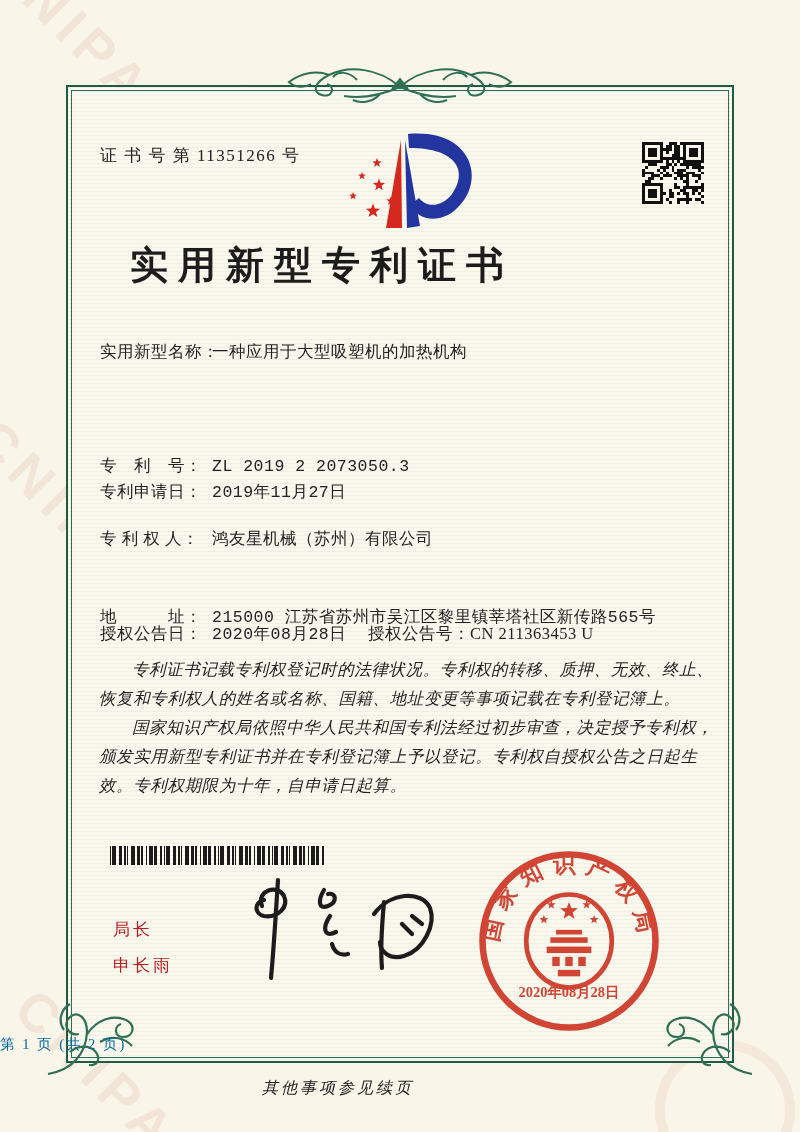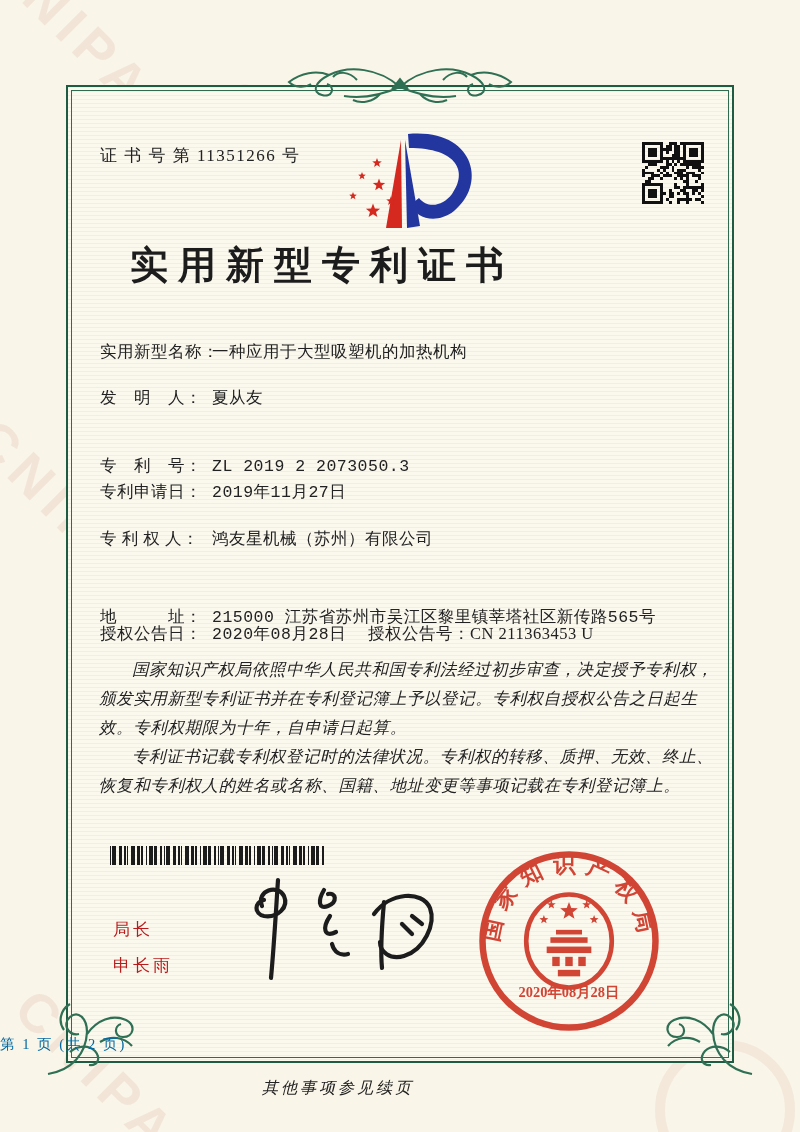--- a/index.html
+++ b/index.html
@@ -357,43 +357,40 @@
         <polygon points="51.0,93.5 52.9,98.5 58.1,98.7 54.0,102.0 55.4,107.1 51.0,104.2 46.6,107.1 48.0,102.0 43.9,98.7 49.1,98.5"></polygon>
         <polygon points="69.0,86.0 70.2,89.3 73.8,89.5 71.0,91.6 71.9,95.0 69.0,93.1 66.1,95.0 67.0,91.6 64.2,89.5 67.8,89.3"></polygon>
       </g>
   </svg>
 
   <div id="title">实用新型专利证书</div>
 
   <div class="row" style="top:341px">
     <span class="lbl">实用新型名称：</span><span class="val">一种应用于大型吸塑机的加热机构</span>
   </div>
-  <div class="row" style="top:387px">
-    <span class="lbl">发　明　人：</span><span class="val">夏从友</span>
-  </div>
   <div class="row" style="top:455px">
     <span class="lbl">专　利　号：</span><span class="val">ZL 2019 2 2073050.3</span>
   </div>
   <div class="row" style="top:481px">
     <span class="lbl">专利申请日：</span><span class="val">2019年11月27日</span>
   </div>
   <div class="row" style="top:528px">
     <span class="lbl">专 利 权 人：</span><span class="val">鸿友星机械（苏州）有限公司</span>
   </div>
   <div class="row" style="top:606px">
     <span class="lbl">地　　　址：</span><span class="val">215000 江苏省苏州市吴江区黎里镇莘塔社区新传路565号</span>
   </div>
   <div class="row" style="top:623px">
     <span class="lbl">授权公告日：</span><span class="val">2020年08月28日</span>
     <span class="lbl2"><span>授权公告号：</span><span>CN 211363453 U</span></span>
   </div>
 
   <div id="body-text">
+    <p>专利证书记载专利权登记时的法律状况。专利权的转移、质押、无效、终止、恢复和专利权人的姓名或名称、国籍、地址变更等事项记载在专利登记簿上。</p>
     <p>国家知识产权局依照中华人民共和国专利法经过初步审查，决定授予专利权，颁发实用新型专利证书并在专利登记簿上予以登记。专利权自授权公告之日起生效。专利权期限为十年，自申请日起算。</p>
-    <p>专利证书记载专利权登记时的法律状况。专利权的转移、质押、无效、终止、恢复和专利权人的姓名或名称、国籍、地址变更等事项记载在专利登记簿上。</p>
   </div>
 
   <div id="barcode">
       <svg width="214" height="19">
         <rect x="0" y="0" width="1" height="19" fill="#1b1b1b"></rect>
         <rect x="2" y="0" width="4" height="19" fill="#1b1b1b"></rect>
         <rect x="9" y="0" width="3" height="19" fill="#1b1b1b"></rect>
         <rect x="14" y="0" width="2" height="19" fill="#1b1b1b"></rect>
         <rect x="17" y="0" width="1" height="19" fill="#1b1b1b"></rect>
         <rect x="21" y="0" width="4" height="19" fill="#1b1b1b"></rect>

